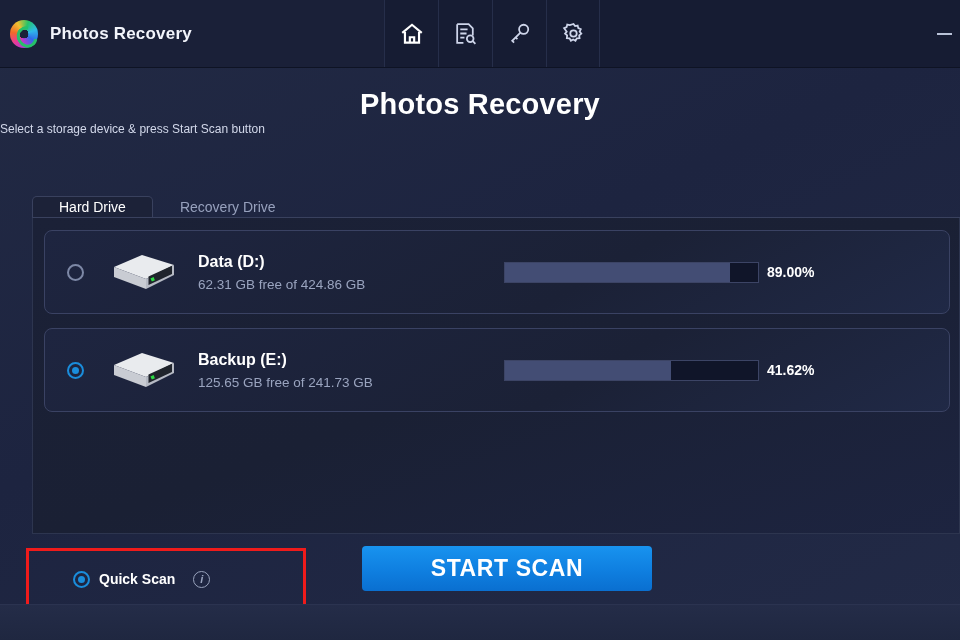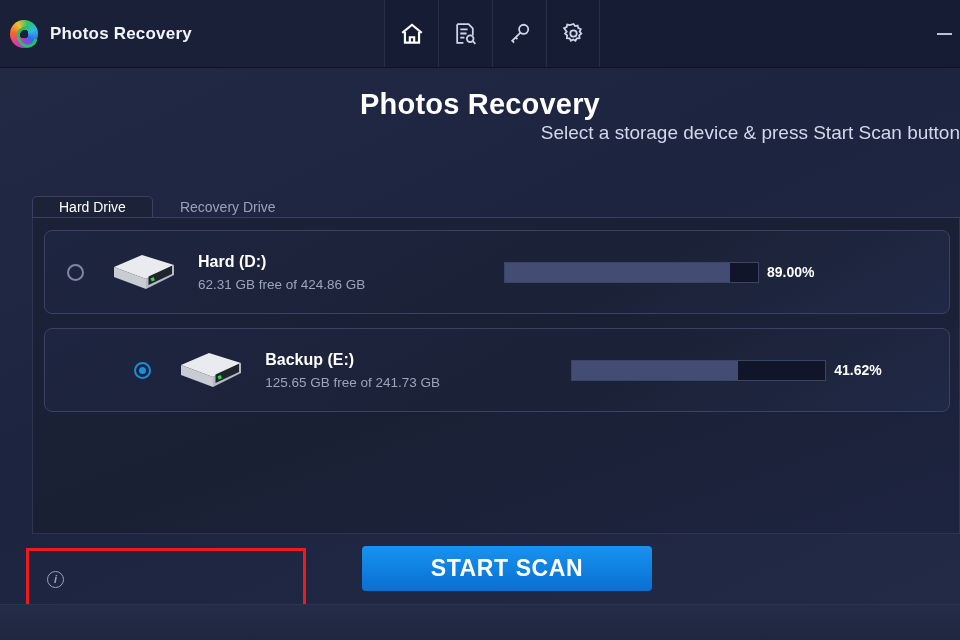--- a/index.html
+++ b/index.html
@@ -68,22 +68,22 @@
 
   
   .page-title {
     position: absolute; top: 88px; left: 0; width: 960px;
     text-align: center;
     color: #ffffff; font-size: 29px; font-weight: bold;
     letter-spacing: .2px;
   }
   .page-sub {
     position: absolute; top: 122px; left: 0; width: 960px;
-    text-align: right;
-    color: #d2d8ea; font-size: 19px;
+    text-align: left;
+    color: #d2d8ea; font-size: 12px;
   }
 
   
   .tabs {
     position: absolute; top: 182px; left: 32px;
     width: 928px; height: 36px;
     display: flex; align-items: flex-end;
   }
   .tab {
     height: 20px; padding: 10px 26px;
@@ -116,21 +116,21 @@
 
   .drive-card {
     position: absolute; left: 11px; width: 906px; height: 84px;
     border: 1px solid #3a4karat;
     border: 1px solid #3a4263;
     border-radius: 8px;
     background: linear-gradient(150deg, #1e2540 0%, #1b2136 60%, #202946 100%);
     display: flex; align-items: center;
   }
   .drive-card.c0 { top: 12px; }
-  .drive-card.c1 { top: 110px; justify-content: center; }
+  .drive-card.c1 { top: 110px; }
 
   .radio {
     margin-left: 22px;
     width: 17px; height: 17px; border-radius: 50%;
     border: 2px solid #7d88a6; flex: none;
     cursor: pointer; position: relative;
   }
   .radio.on { border-color: #1a8ddc; }
   .radio.on::after {
     content: ""; position: absolute; left: 3px; top: 3px;
@@ -256,21 +256,21 @@
     <div class="drive-card c0">
       <div class="radio"></div>
       <svg class="drive-ico" viewBox="0 0 72 46">
         <path d="M6 18 L34 6 L66 16 L38 30 Z" fill="#e9ebee"></path>
         <path d="M6 18 L38 30 L38 40 L6 28 Z" fill="#c9ccd3"></path>
         <path d="M66 16 L38 30 L38 40 L66 26 Z" fill="#b6bac4"></path>
         <path d="M40.5 27.5 L64 16.8 L64 25 L40.5 36 Z" fill="#20242c"></path>
         <rect x="43" y="28.6" width="3.4" height="3.4" fill="#2ddb45" transform="rotate(-24 44.7 30.3)"></rect>
       </svg>
       <div class="drive-text">
-        <div class="drive-name">Hard (D:)</div>
+        <div class="drive-name">Data (D:)</div>
         <div class="drive-sub">62.31 GB free of 424.86 GB</div>
       </div>
       <div class="bar-wrap">
         <div class="bar">
           <div class="bar-fill" style="width: 89%;"></div>
         </div>
         <div class="bar-pct">89.00%</div>
       </div>
     </div>
 
@@ -291,19 +291,23 @@
         <div class="bar">
           <div class="bar-fill" style="width: 65.57%;"></div>
         </div>
         <div class="bar-pct">41.62%</div>
       </div>
     </div>
 
   </div>
 
   <div class="scan-opts">
+    <div class="opt sel">
+      <span class="radio on"></span>
+      <span class="opt-label">Quick Scan</span>
+    </div>
     <div class="info-ico">i</div>
   </div>
 
   <div class="start-btn">START SCAN</div>
 
   <div class="footer"></div>
 </div>
 
 </body></html>

